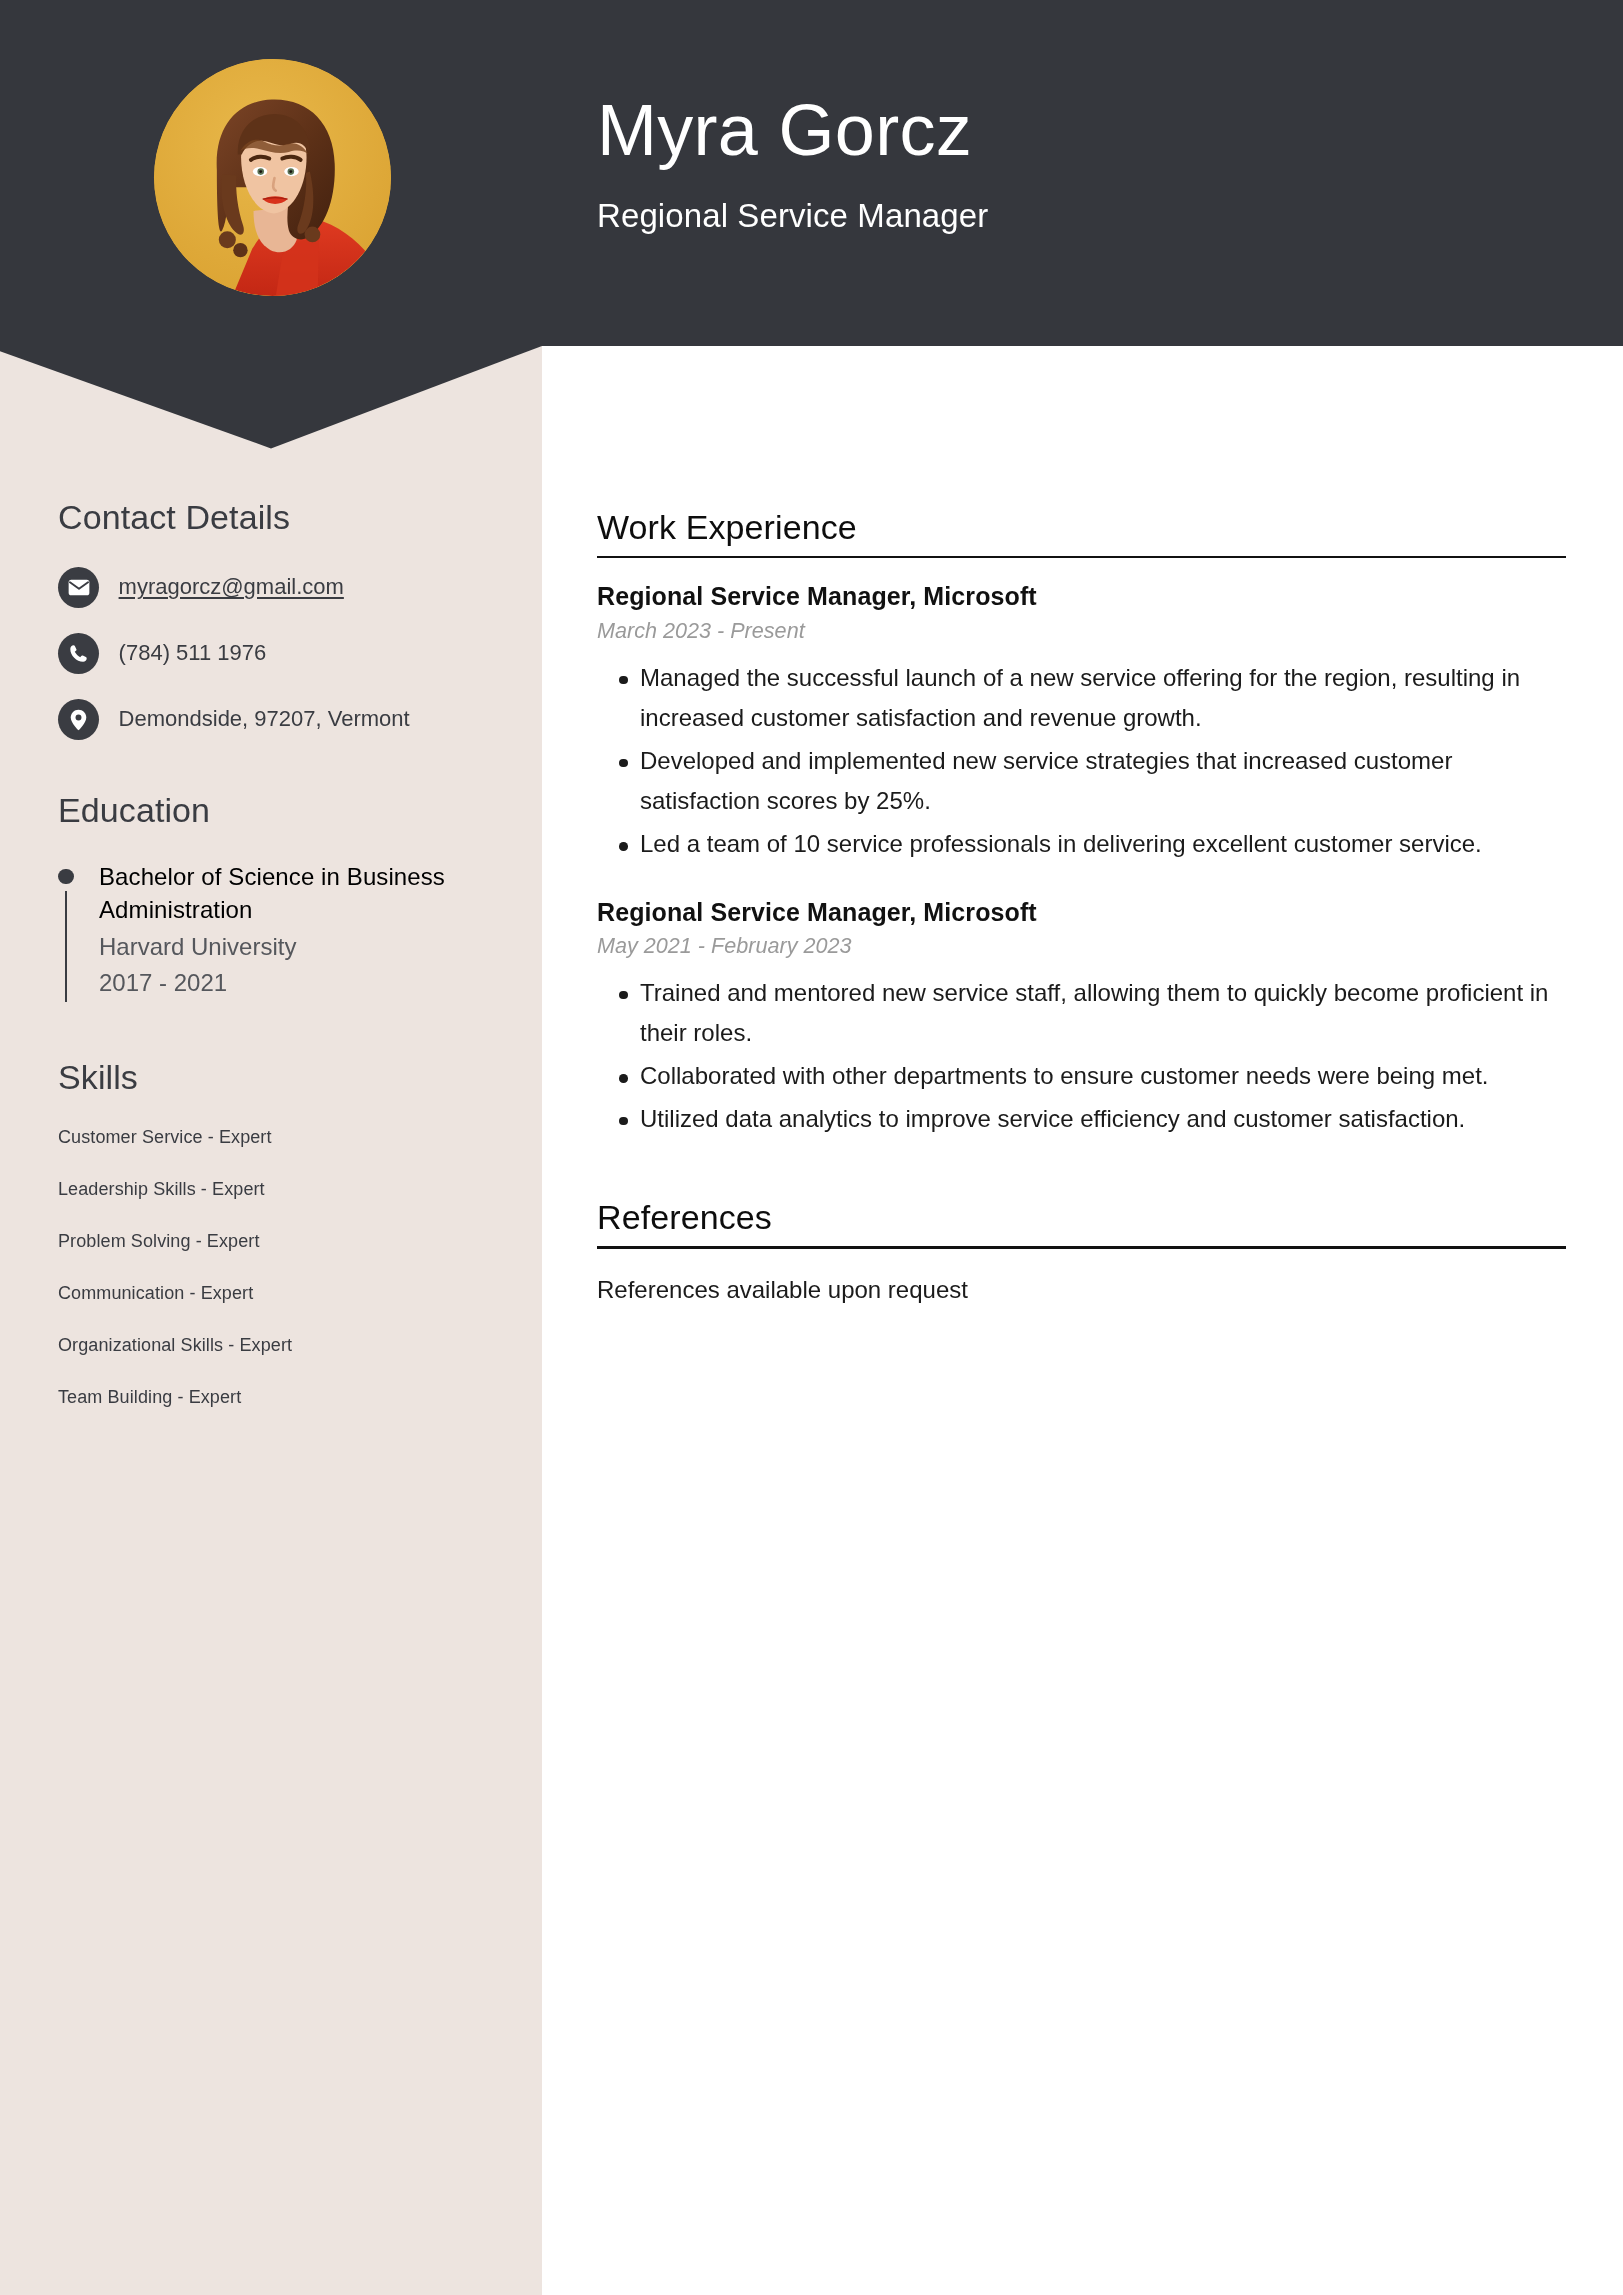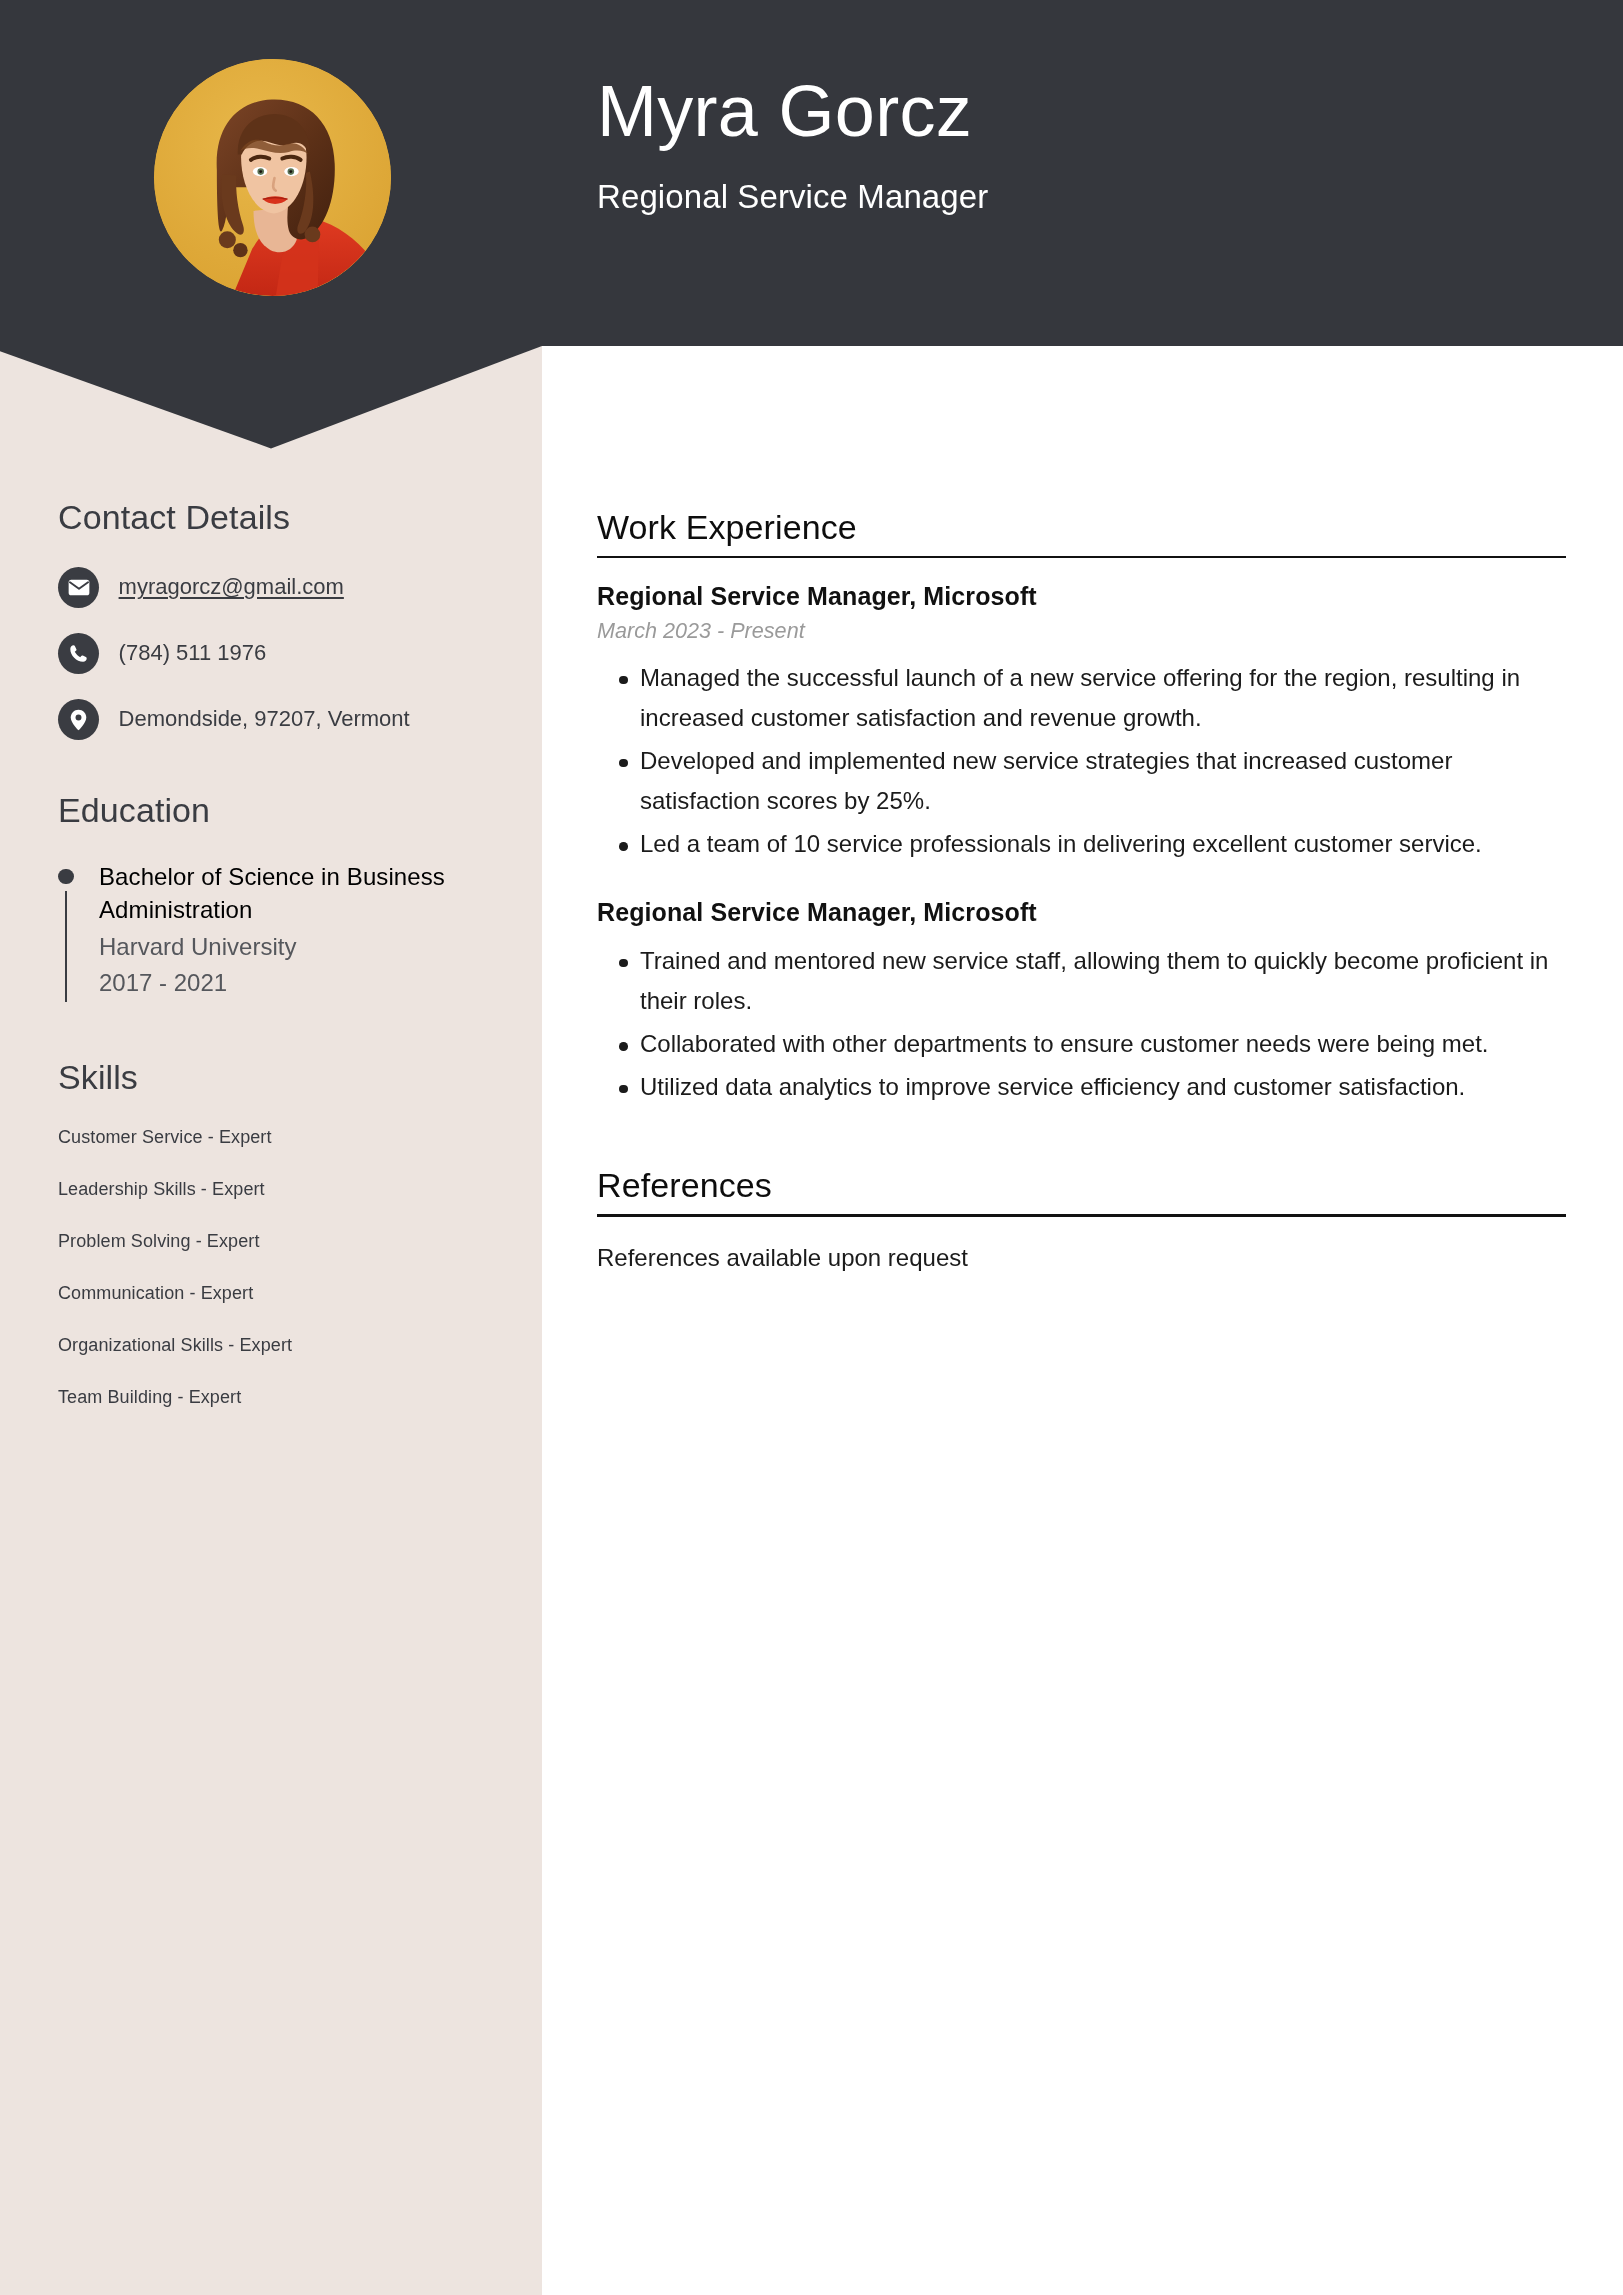--- a/index.html
+++ b/index.html
@@ -62,21 +62,21 @@
     overflow: hidden;
     background: #E3AC3C;
     z-index: 6;
   }
   .avatar svg { display: block; width: 100%; height: 100%; }
 
   
   .header-text {
     position: absolute;
     left: 597px;
-    top: 74px;
+    top: 93px;
     z-index: 6;
     color: #ffffff;
   }
   .name {
     font-size: 72px;
     font-weight: 300;
     letter-spacing: 0.3px;
     line-height: 1.05;
     color: #ffffff;
     white-space: nowrap;
@@ -438,20 +438,21 @@
         <div class="job-dates">March 2023 - Present</div>
         <ul class="job-bullets">
           <li>Managed the successful launch of a new service offering for the region, resulting in increased customer satisfaction and revenue growth.</li>
           <li>Developed and implemented new service strategies that increased customer satisfaction scores by 25%.</li>
           <li>Led a team of 10 service professionals in delivering excellent customer service.</li>
         </ul>
       </div>
 
       <div class="job">
         <div class="job-role">Regional Service Manager, Microsoft</div>
+        <div class="job-dates">May 2021 - February 2023</div>
         <ul class="job-bullets">
           <li>Trained and mentored new service staff, allowing them to quickly become proficient in their roles.</li>
           <li>Collaborated with other departments to ensure customer needs were being met.</li>
           <li>Utilized data analytics to improve service efficiency and customer satisfaction.</li>
         </ul>
       </div>
     </div>
 
     <div class="section-spacer-lg"></div>
 

